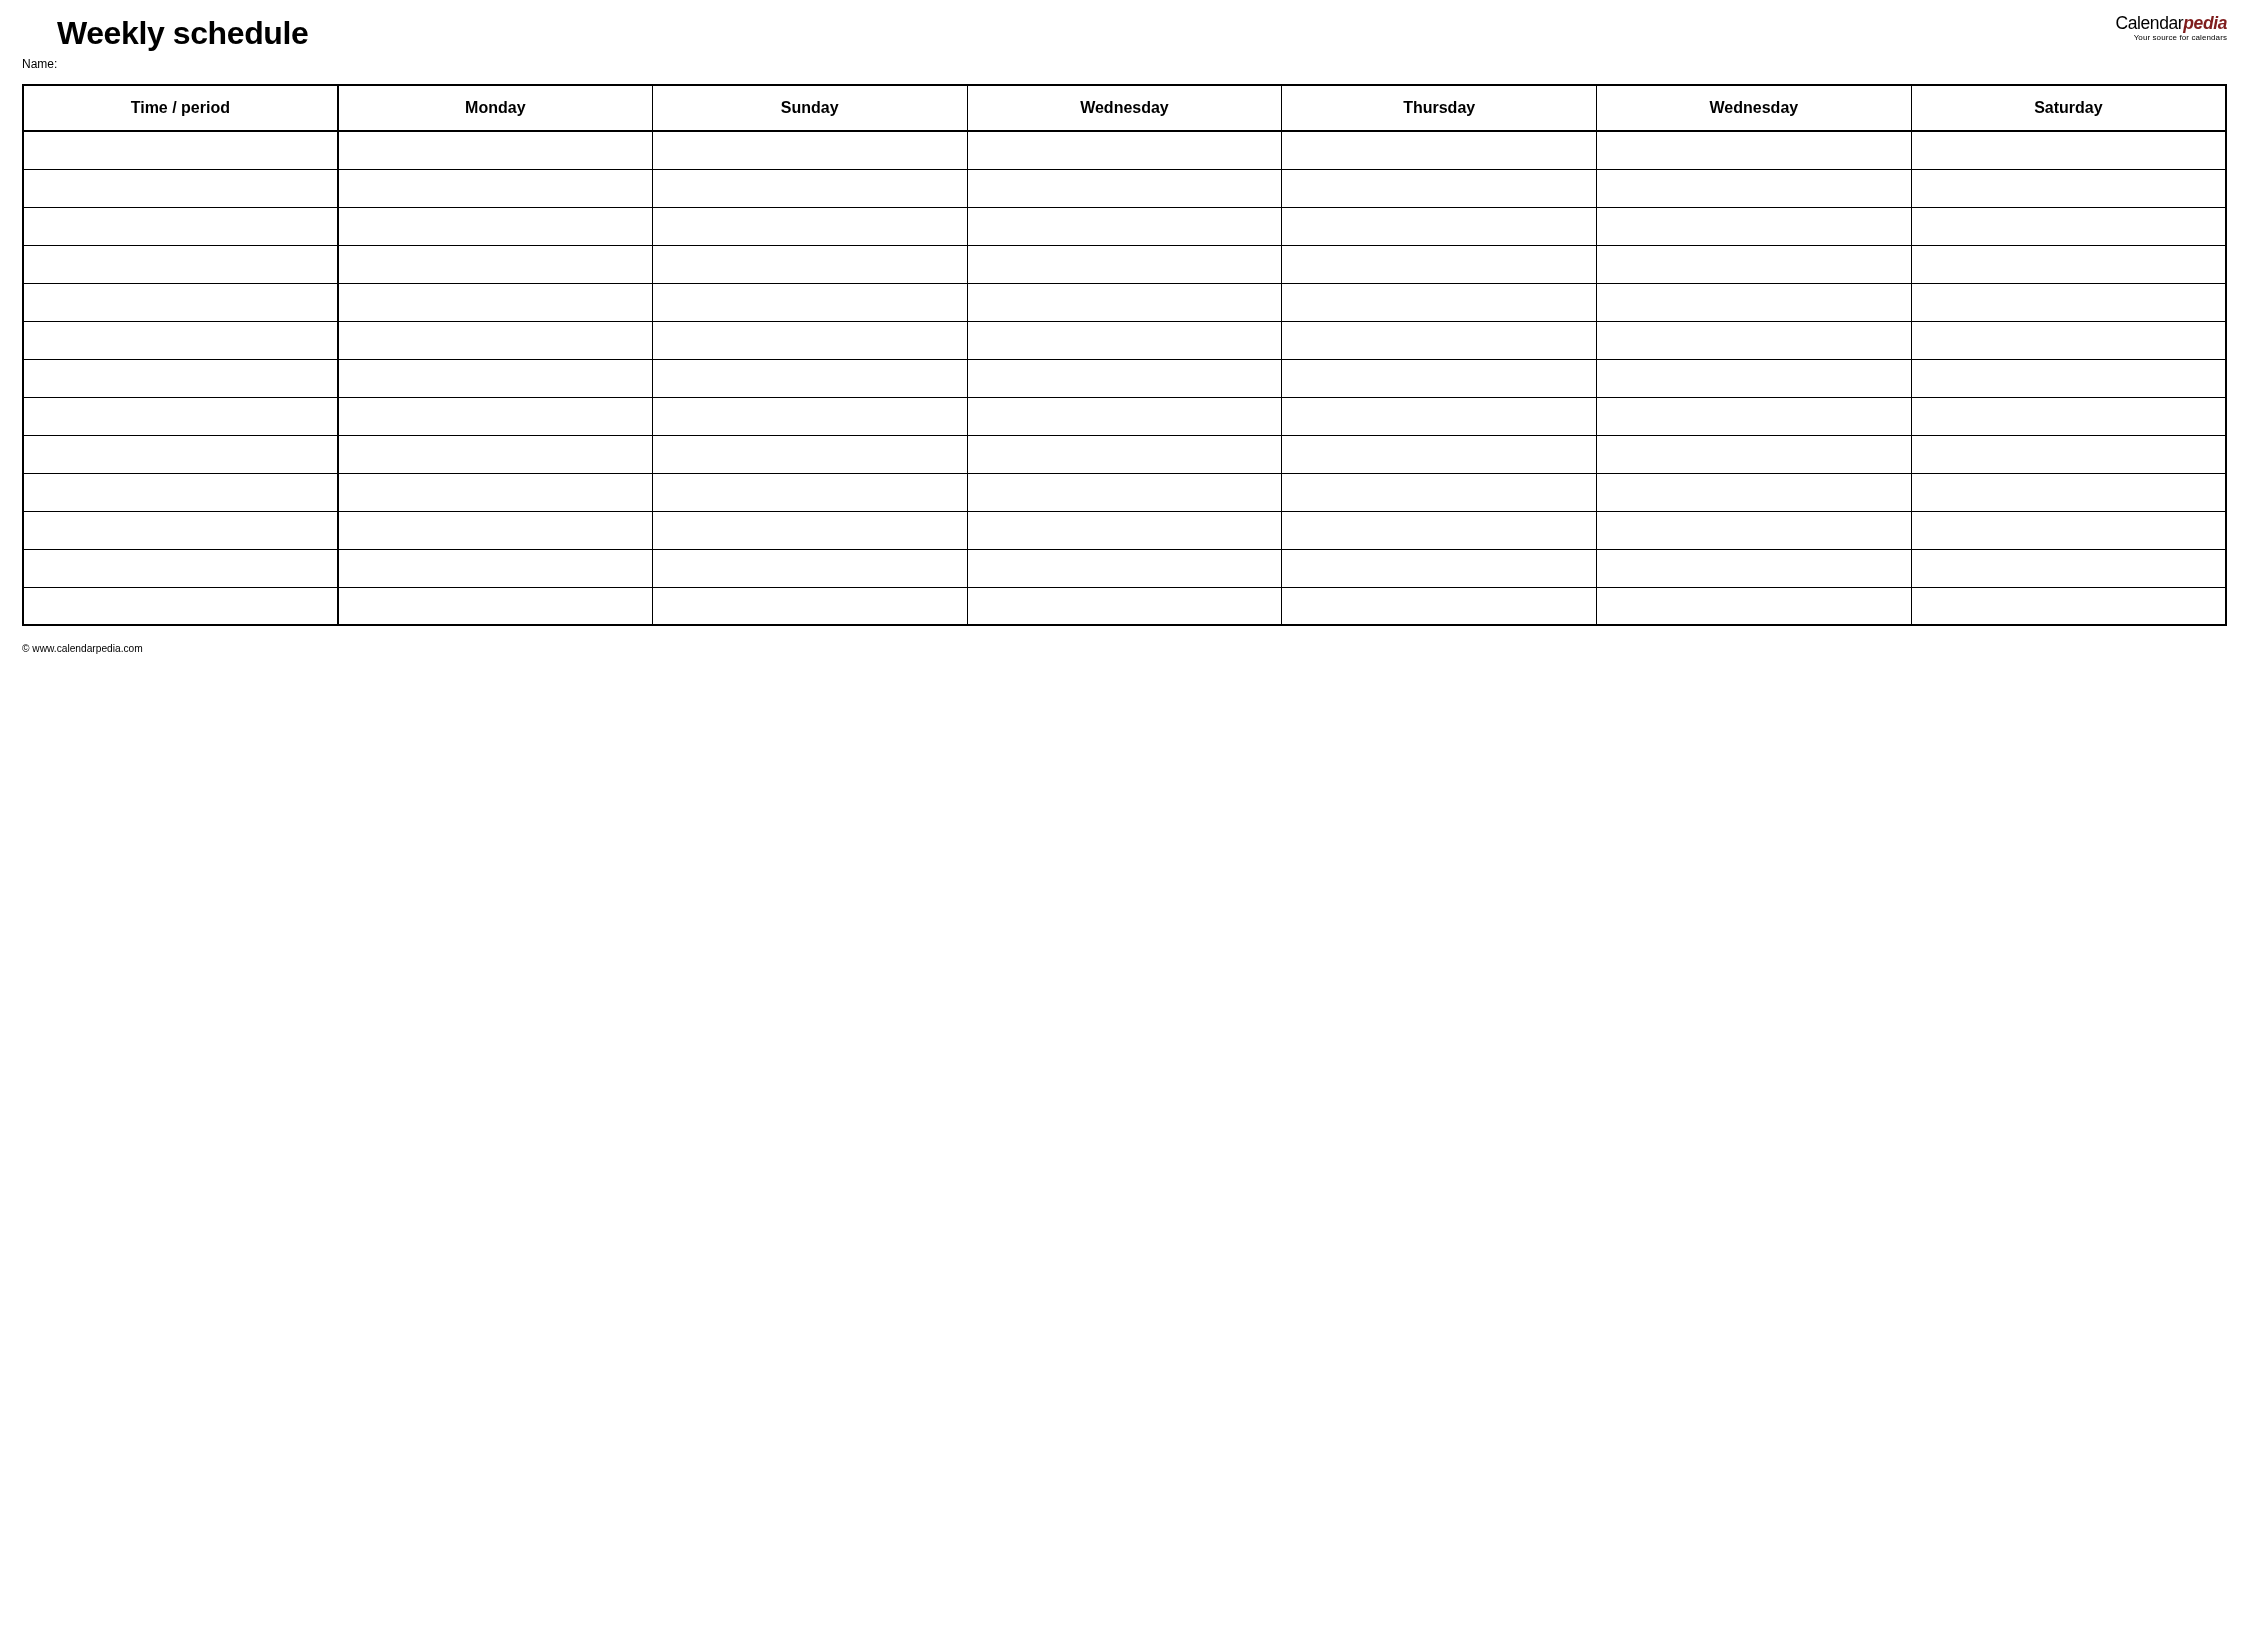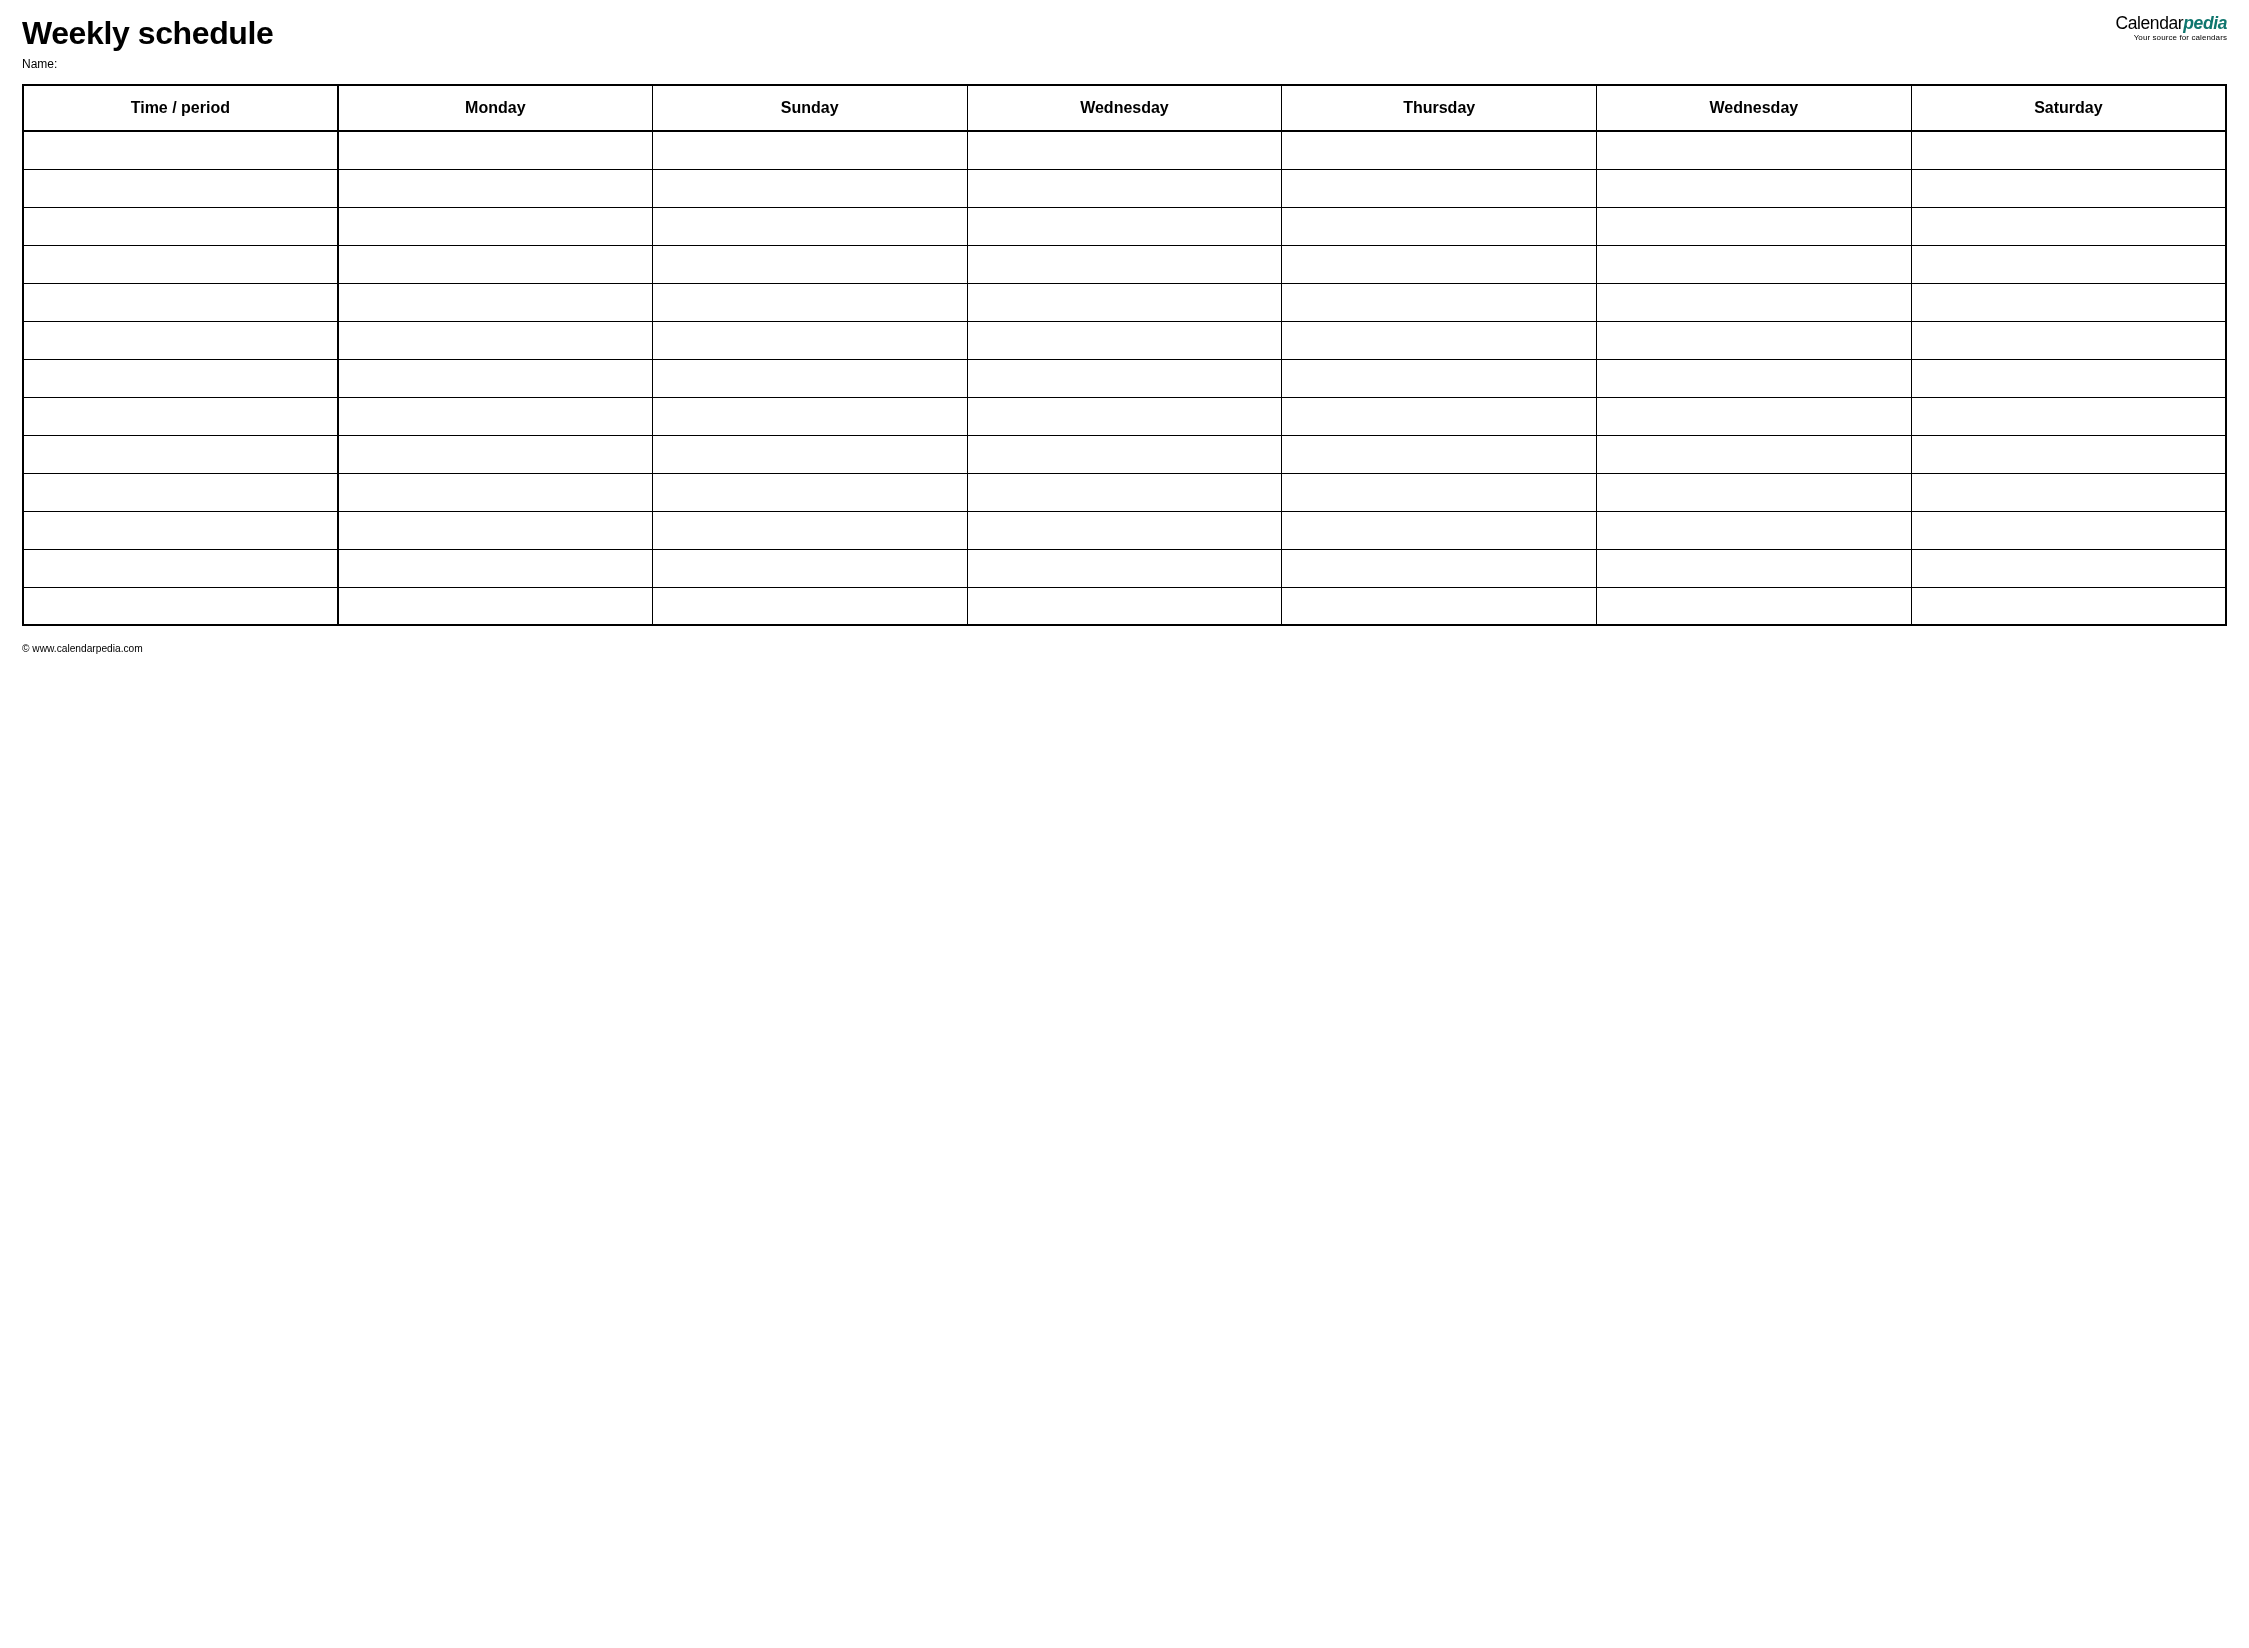--- a/index.html
+++ b/index.html
@@ -16,32 +16,33 @@
     .header {
       display: flex;
       justify-content: space-between;
       align-items: flex-start;
       margin-bottom: 5.8px;
     }
     .title {
       font-size: 32px;
       font-weight: bold;
       letter-spacing: -0.4px;
+      margin-left: 35px;
     }
     .logo {
       text-align: right;
       line-height: 1;
     }
     .logo-main {
       font-size: 17.5px;
       font-weight: normal;
       letter-spacing: -0.4px;
     }
     .logo-pedia {
-      color: #0f766e;
+      color: #7f1d1d;
       font-style: italic;
       font-weight: bold;
     }
     .logo-tag {
       font-size: 8px;
       color: #000000;
       margin-top: 1.5px;
       letter-spacing: 0.1px;
     }
     .name-row {

